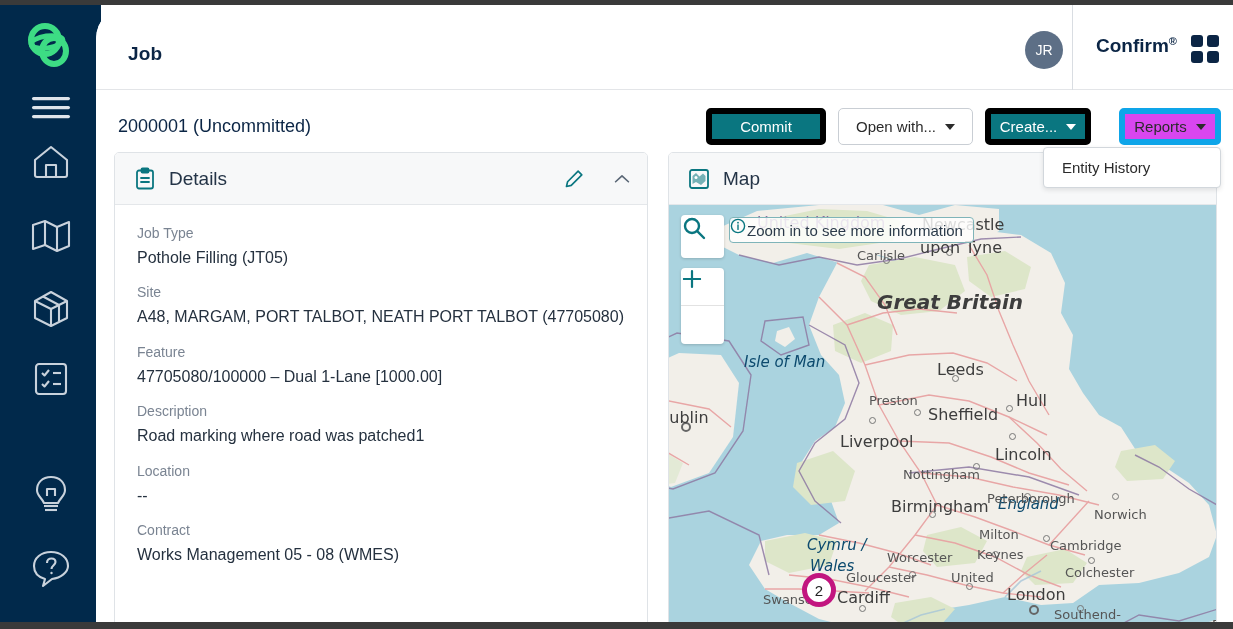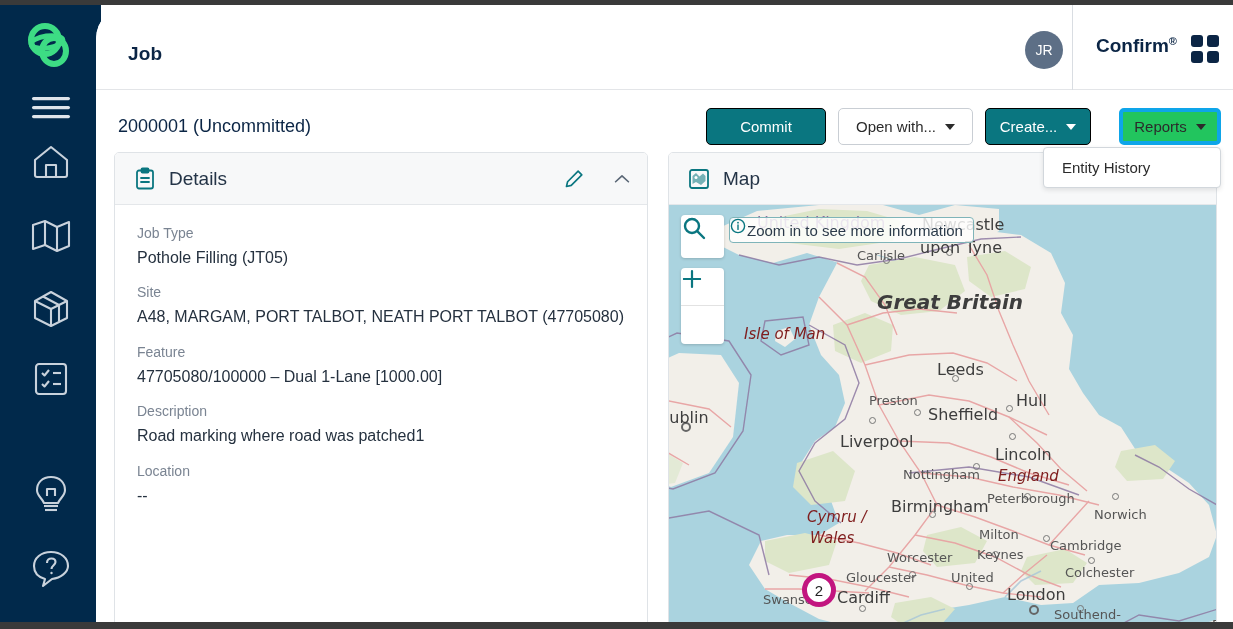--- a/index.html
+++ b/index.html
@@ -84,23 +84,23 @@
     font-size: 18px; color: #0b2545;
   }
 
   
   .btn {
     position: absolute; height: 37px;
     border-radius: 5px; font-size: 15px;
     display: flex; align-items: center; justify-content: center;
     cursor: pointer; white-space: nowrap; padding: 0 16px;
   }
-  .btn-primary { background: #0a7680; color: #ffffff; border: 1px solid #000000; }
+  .btn-primary { background: #0a7680; color: #ffffff; border: 6px solid #000000; }
   .btn-outline { background: #ffffff; color: #2b2b2b; border: 1px solid #c9ced4; }
-  .btn-outline-active { background: #22c55e; color: #2b2b2b; border: 4px solid #0ea5e9; }
+  .btn-outline-active { background: #d946ef; color: #2b2b2b; border: 6px solid #0ea5e9; }
   .caret {
     display: inline-block; margin-left: 9px;
     width: 0; height: 0;
     border-left: 5px solid transparent; border-right: 5px solid transparent;
     border-top: 6px solid currentColor;
   }
 
   #btn-commit   { left: 610px; top: 18px; width: 120px; }
   #btn-openwith { left: 742px; top: 18px; width: 135px; }
   #btn-create   { left: 889px; top: 18px; width: 106px; }
@@ -153,21 +153,21 @@
     position: absolute; left: 0; top: 52px; right: 0; bottom: 0;
     background: #aad3df; overflow: hidden;
   }
   #map-surface svg { position: absolute; left: 0; top: 0; }
   .mlabel {
     position: absolute; font-family: "DejaVu Sans", sans-serif;
     color: #4d4d4d; white-space: nowrap; pointer-events: none;
   }
   .mlabel.city    { font-size: 16px; color: #3d3d3d; }
   .mlabel.town    { font-size: 13px; color: #555555; }
-  .mlabel.region  { font-size: 15px; color: #7f1d1d; font-style: italic; }
+  .mlabel.region  { font-size: 15px; color: #0c4a6e; font-style: italic; margin-top: 28px; }
   .mlabel.country { font-size: 16px; color: #8c6fa0; }
   .mlabel.gb      { font-size: 20px; font-style: italic; color: #3d3d3d; font-weight: bold; margin-left: 8px; }
   .mdot {
     position: absolute; width: 7px; height: 7px; border-radius: 50%;
     border: 1.5px solid #777777; background: transparent;
   }
   .mdot.big { width: 10px; height: 10px; border: 2px solid #666666; }
 
   
   #map-search {
@@ -357,20 +357,24 @@
           <div class="lbl">Feature</div>
           <div class="val">47705080/100000 – Dual 1-Lane [1000.00]</div>
         </div>
         <div class="field">
           <div class="lbl">Description</div>
           <div class="val">Road marking where road was patched1</div>
         </div>
         <div class="field">
           <div class="lbl">Location</div>
           <div class="val">--</div>
+        </div>
+        <div class="field">
+          <div class="lbl">Contract</div>
+          <div class="val">Works Management 05 - 08 (WMES)</div>
         </div>
       </div>
     </section>
 
     <section id="map-card" class="card">
       <div class="card-head">
         <span class="hicon">
           <svg width="24" height="24" viewBox="0 0 24 24">
             <rect x="3" y="3" width="18" height="18" rx="2" fill="none" stroke="#0a7680" stroke-width="1.8"></rect>
             <path d="M5.5 9 L9 6 L12.5 9.5 L16 6.5 L18.5 9 L18.5 14 L14 18 L9 15 L5.5 17 Z" fill="#0a7680" opacity=".55"></path>

